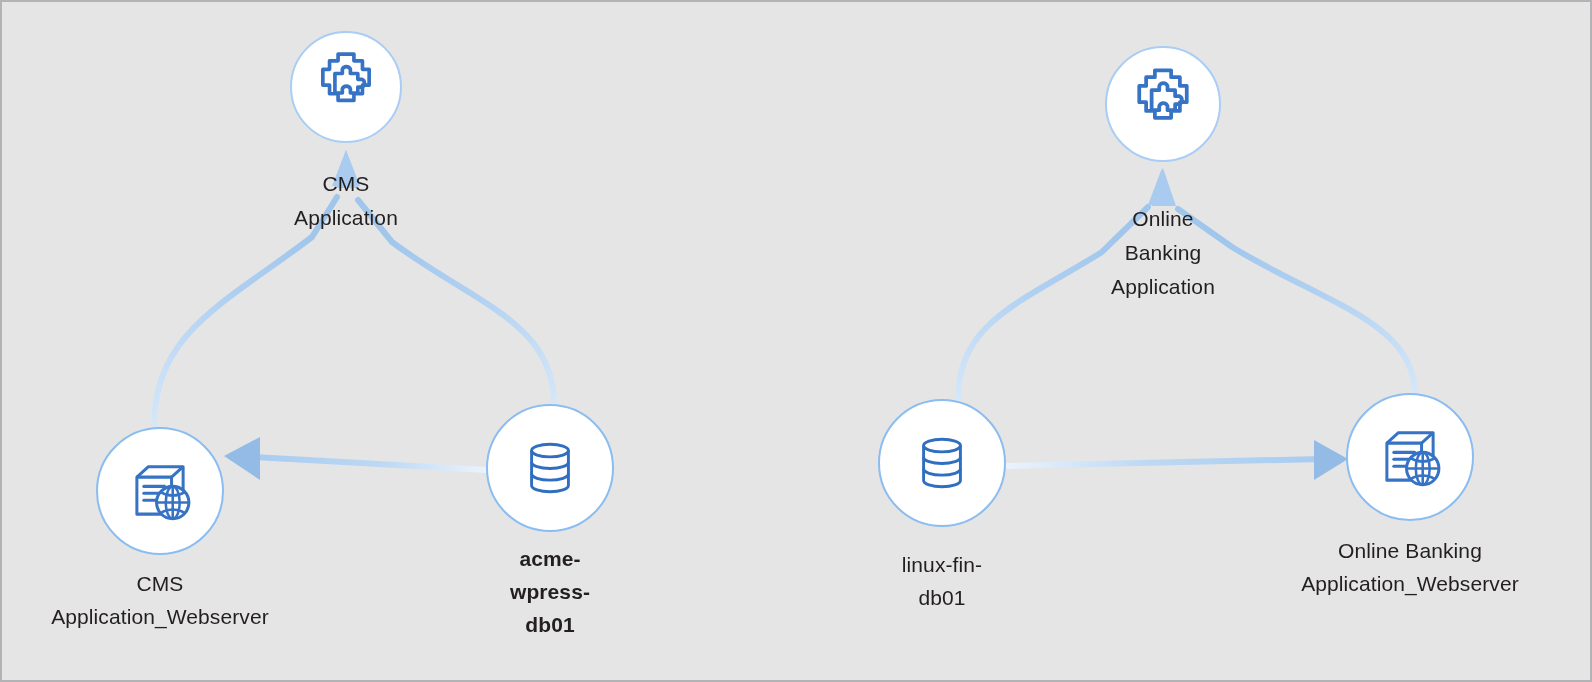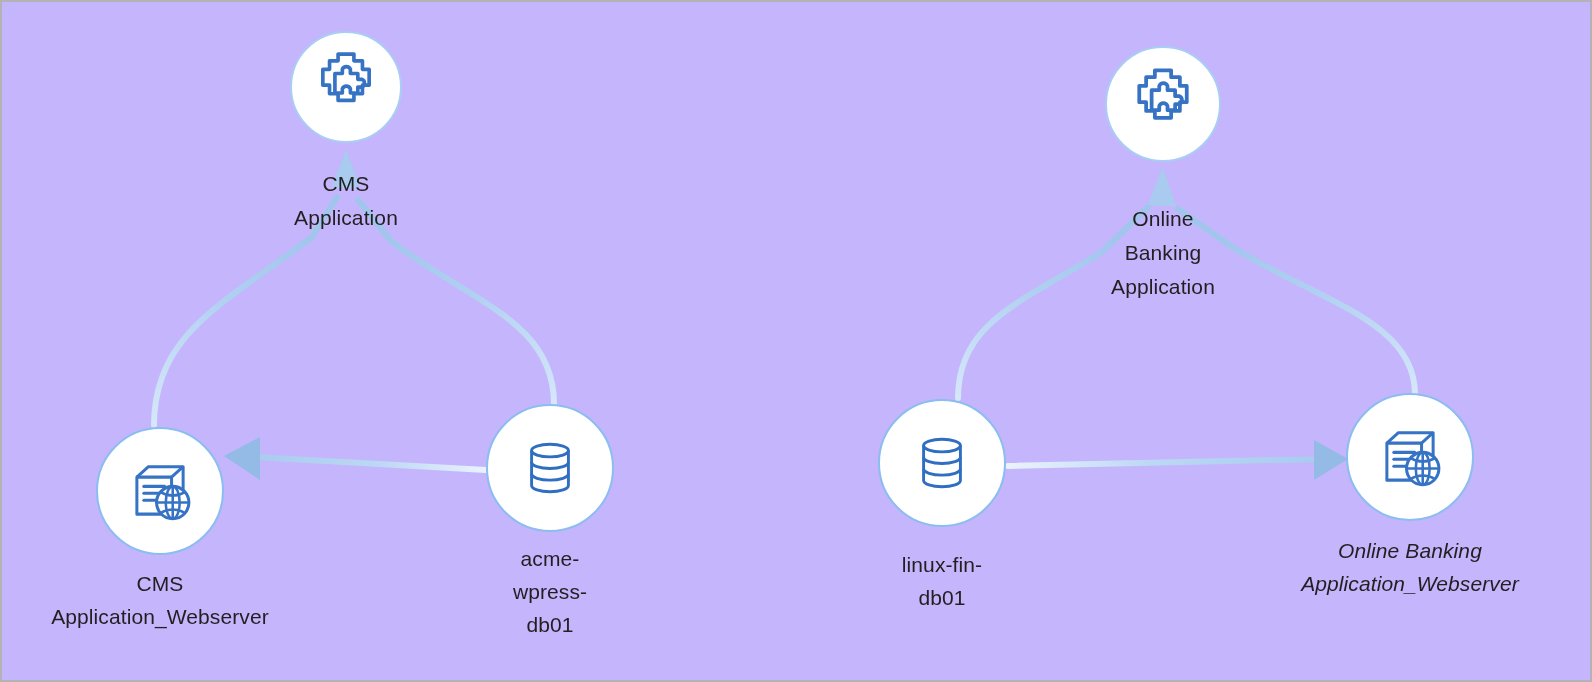--- a/index.html
+++ b/index.html
@@ -6,21 +6,21 @@
     margin: 0; padding: 0;
     background: #ffffff;
   }
   body {
     font-family: "Liberation Sans", sans-serif;
   }
   #canvas {
     position: relative;
     width: 1592px;
     height: 682px;
-    background: #c4b5fd;
+    background: #e5e5e5;
     box-sizing: border-box;
     border: 2px solid #b3b3b5;
     overflow: hidden;
   }
   #edge-layer {
     position: absolute;
     left: 0; top: 0;
     width: 1592px; height: 682px;
     pointer-events: none;
   }
@@ -134,21 +134,21 @@
 Application_Webserver</div>
 
   <div class="node host" style="left:548px; top:466px;">
     <svg class="node-icon" width="62" height="62" viewBox="0 0 64 64">
       <ellipse cx="32" cy="14" rx="19" ry="6.5" fill="none" stroke="#2f6ec0" stroke-width="3"></ellipse>
       <path d="M13 14 v36 a19 6.5 0 0 0 38 0 V14" fill="none" stroke="#2f6ec0" stroke-width="3"></path>
       <path d="M13 26 a19 6.5 0 0 0 38 0" fill="none" stroke="#2f6ec0" stroke-width="3"></path>
       <path d="M13 38 a19 6.5 0 0 0 38 0" fill="none" stroke="#2f6ec0" stroke-width="3"></path>
     </svg>
   </div>
-  <div class="node-label label-host" style="left:548px; top:540px; width:200px;">acme-
+  <div class="node-label label-host" style="left:548px; top:540px; width:200px;font-weight:bold;">acme-
 wpress-
 db01</div>
 
   <div class="node app app-right" style="left:1161px; top:102px;">
     <svg class="node-icon" width="80" height="80" viewBox="0 0 64 64">
       <path d="M25.5 5 h13 v5.5 h7 v7 h5.5 v13 h-5.5 v7 h-7 v5.5 h-13 v-5.5 h-7 v-7 H13 v-13 h5.5 v-7 h7 Z" fill="none" stroke="#3673c4" stroke-width="3" stroke-linejoin="round"></path>
       <path d="M29 17.5 a3.6 3.6 0 0 1 6.6 0 v3.4 h6.1 v4.8 h3.2 a3.4 3.4 0 0 1 0 6.4 h-3.2 v4.8 h-6.1 v-3.4 a3.6 3.6 0 0 0 -6.6 0 v3.4 h-6.1 V20.9 h6.1 Z" fill="none" stroke="#3673c4" stroke-width="3" stroke-linejoin="round"></path>
     </svg>
   </div>
   <div class="node-label label-app" style="left:1161px; top:200px; width:220px;">Online
@@ -175,16 +175,16 @@
       <line x1="18" y1="34" x2="36" y2="34" stroke="#3673c4" stroke-width="2.6" stroke-linecap="round"></line>
       <line x1="18" y1="40" x2="30" y2="40" stroke="#3673c4" stroke-width="2.6" stroke-linecap="round"></line>
       <circle cx="43" cy="42" r="14" fill="#ffffff" stroke="#3673c4" stroke-width="2.6"></circle>
       <ellipse cx="43" cy="42" rx="6" ry="14" fill="none" stroke="#3673c4" stroke-width="2.2"></ellipse>
       <line x1="29" y1="42" x2="57" y2="42" stroke="#3673c4" stroke-width="2.2"></line>
       <line x1="43" y1="28" x2="43" y2="56" stroke="#3673c4" stroke-width="2.2"></line>
       <path d="M32.5 33 a20 20 0 0 0 21 0" fill="none" stroke="#3673c4" stroke-width="2.2"></path>
       <path d="M32.5 51 a20 20 0 0 1 21 0" fill="none" stroke="#3673c4" stroke-width="2.2"></path>
     </svg>
   </div>
-  <div class="node-label label-host" style="left:1408px; top:532px; width:360px;font-style:italic;">Online Banking
+  <div class="node-label label-host" style="left:1408px; top:532px; width:360px;">Online Banking
 Application_Webserver</div>
 
 </div>
 
 </body></html>

